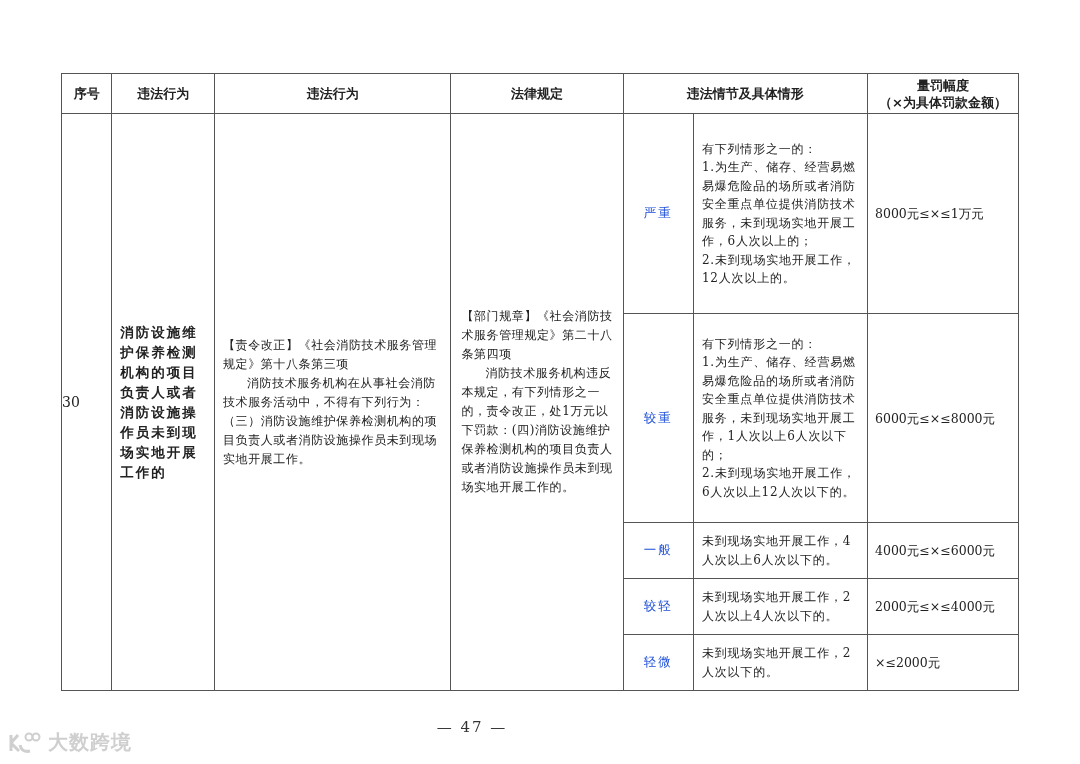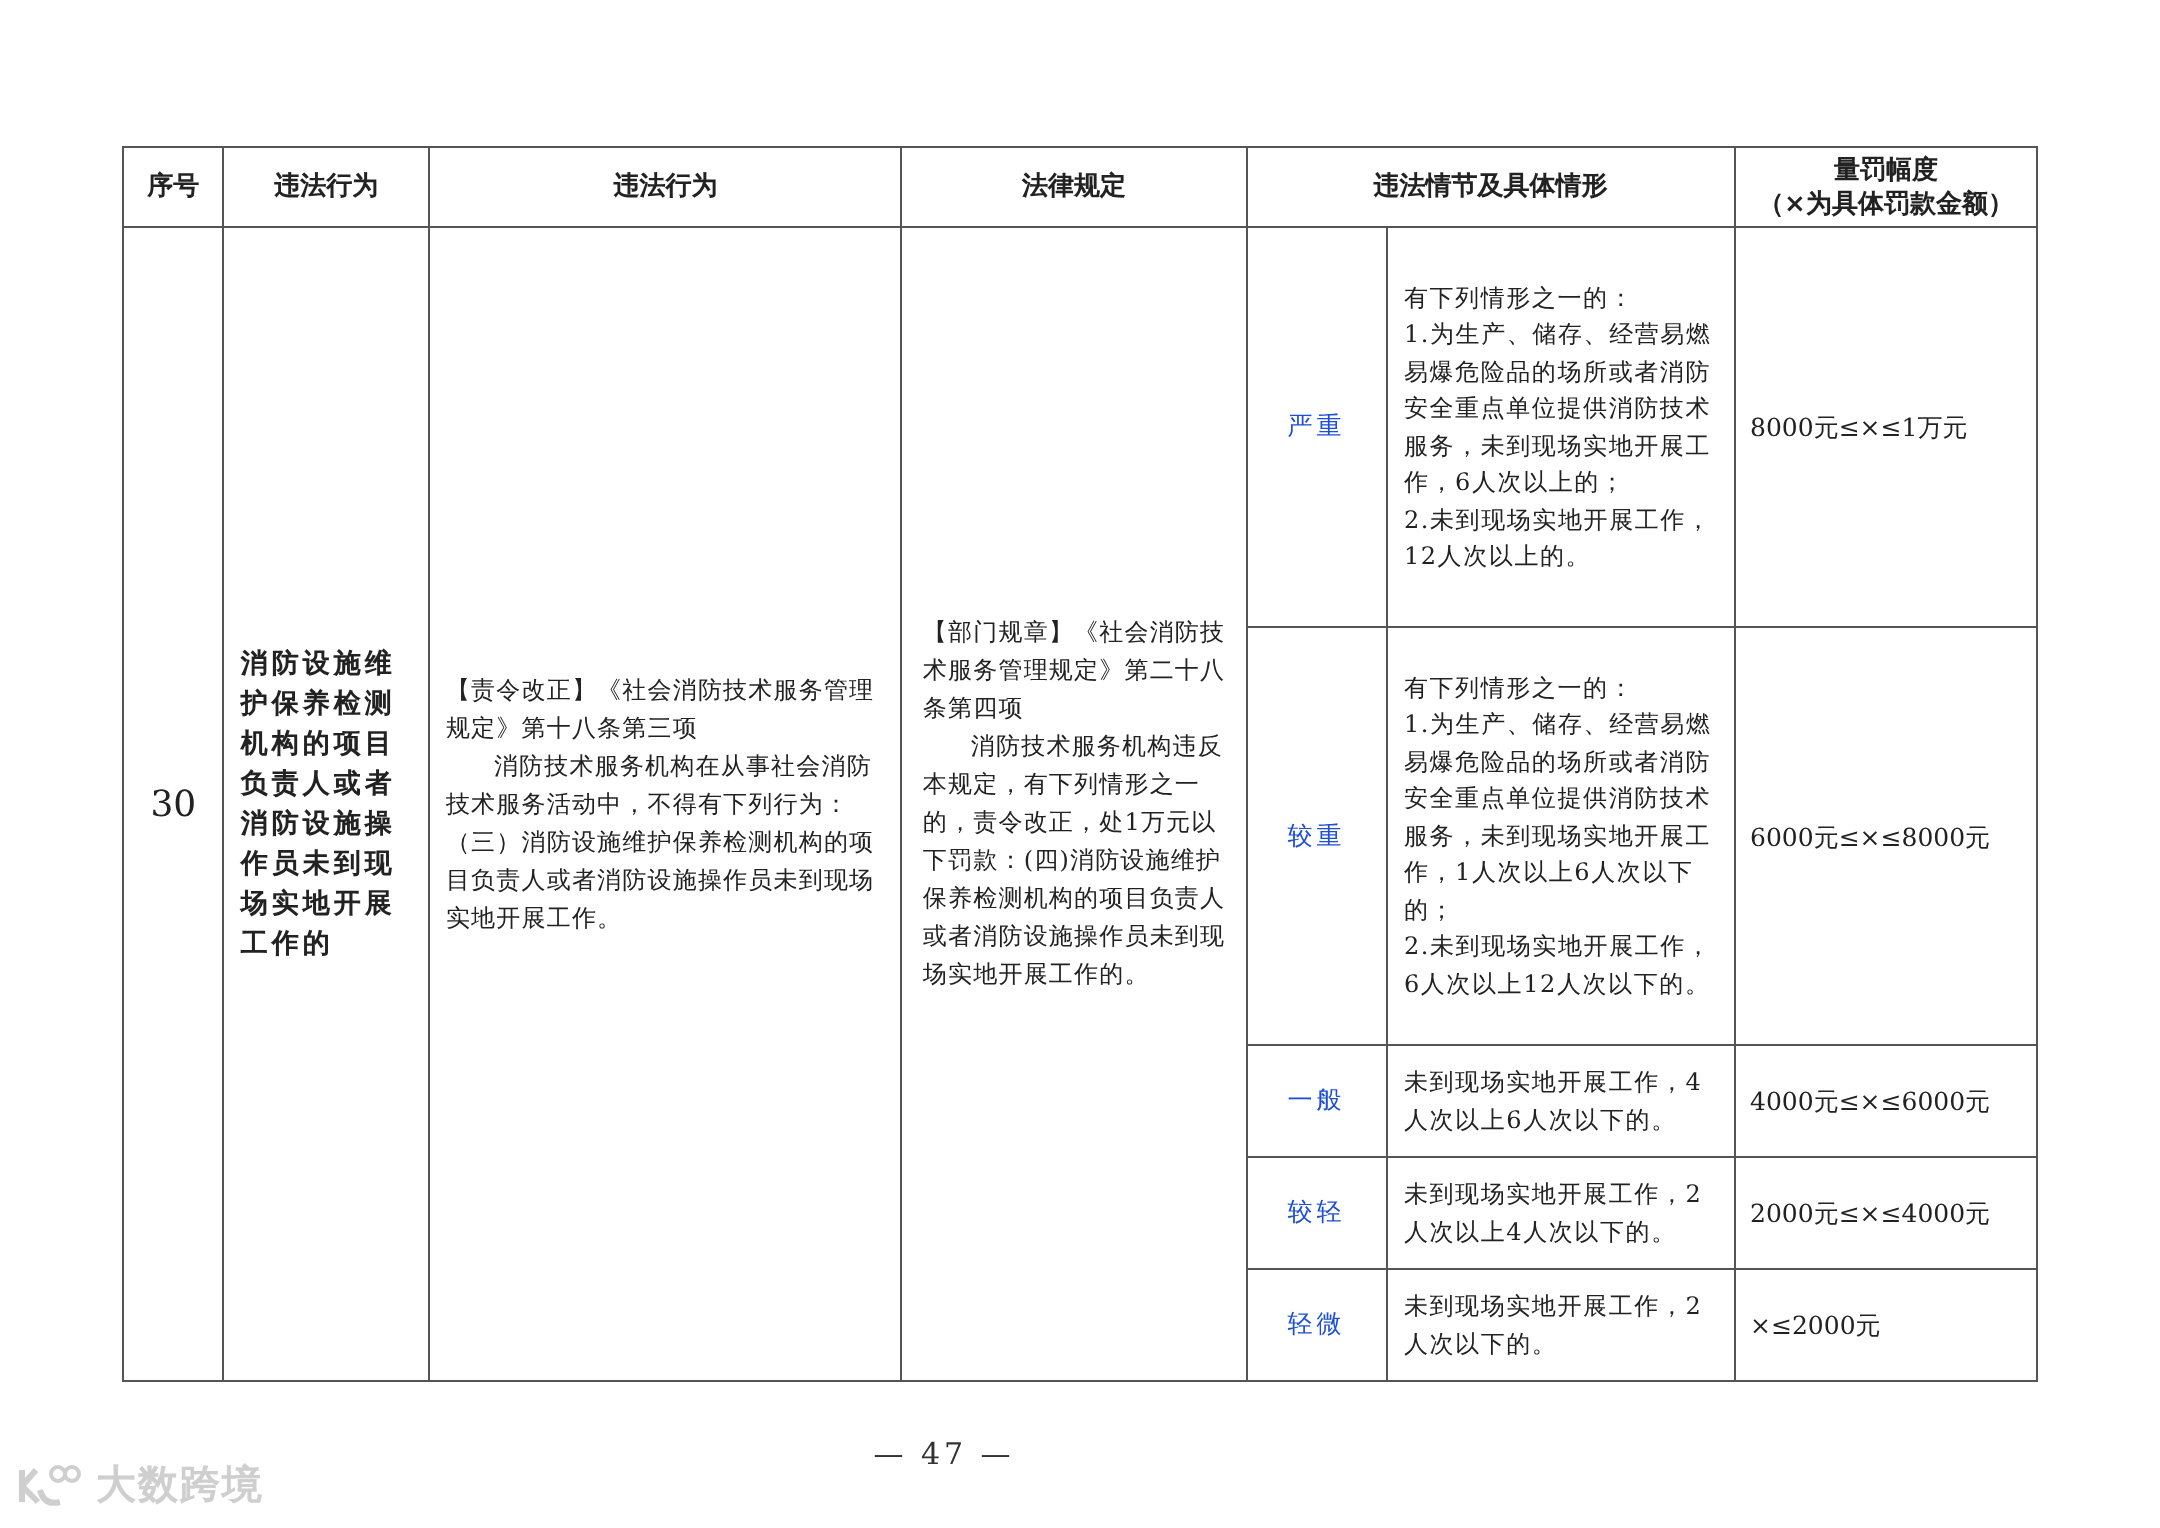--- a/index.html
+++ b/index.html
@@ -5,21 +5,21 @@
     html, body { margin: 0; padding: 0; background: #ffffff; }
     body { width: 1080px; height: 764px; position: relative; overflow: hidden;
            font-family: "DejaVu Serif", "Liberation Serif", serif; color: #222; }
     table.penalty { position: absolute; left: 61px; top: 73px; width: 958px;
                     border-collapse: collapse; table-layout: fixed; }
     table.penalty td, table.penalty th { border: 1px solid #555; padding: 0; }
     table.penalty th { height: 39px; font-family: "DejaVu Sans", "Liberation Sans", sans-serif;
                        font-weight: bold; font-size: 13px; text-align: center; color: #222; line-height: 17px; }
     .col-no { width: 50px; } .col-act { width: 102px; } .col-law { width: 235px; }
     .col-basis { width: 171px; } .col-level { width: 70px; } .col-detail { width: 173px; } .col-range { width: 150px; }
-    td.no { text-align: center; font-size: 18px; }
+    td.no { text-align: left; font-size: 14px; }
     td.act { font-family: "DejaVu Sans", "Liberation Sans", sans-serif; font-weight: bold;
              font-size: 13.5px; letter-spacing: 2px; line-height: 20px; padding: 0 6px 0 8px !important; vertical-align: middle; }
     td.law { font-size: 12px; line-height: 19px; padding: 0 6px 0 8px !important; vertical-align: middle; letter-spacing: 0.6px; }
     td.basis { font-size: 12px; line-height: 19px; padding: 0 6px 0 10px !important; vertical-align: middle; letter-spacing: 0.6px; }
     td.level { text-align: center; font-size: 12.5px; letter-spacing: 2px; color: #1d4ed8; }
     td.detail { font-size: 12px; line-height: 18.5px; padding: 2px 6px 2px 8px !important; vertical-align: middle; letter-spacing: 0.8px; }
     td.range { font-size: 12.5px; line-height: 19px; padding: 0 6px 0 7px !important; vertical-align: middle; }
     .indent { text-indent: 2em; display: block; }
     .line { display: block; }
     .page-num { position: absolute; left: 0; width: 944px; top: 718px; text-align: center;

